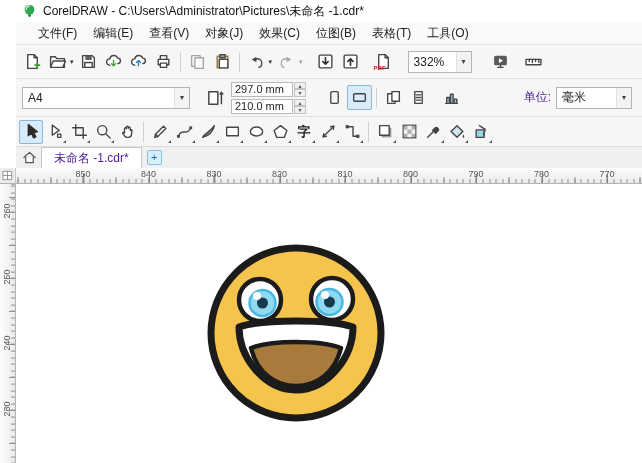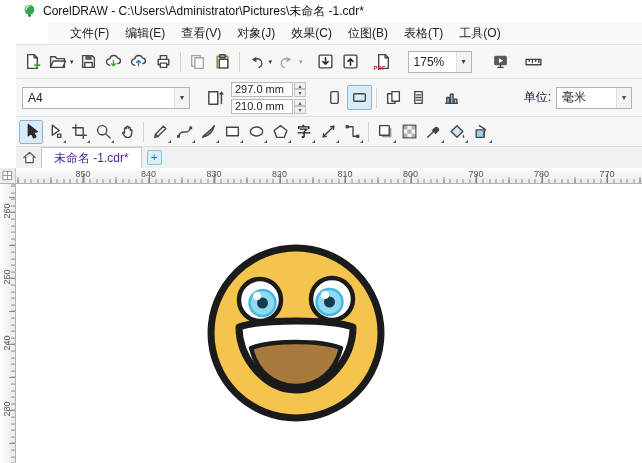--- a/index.html
+++ b/index.html
@@ -1,42 +1,42 @@
 <!DOCTYPE html>
 <html><head>
 <meta charset="utf-8">
 <style>
 *{margin:0;padding:0;box-sizing:border-box;}
 body{font-family:"Liberation Sans","DejaVu Sans",sans-serif;background:#777;}
 #app{position:relative;width:642px;height:463px;background:#fff;overflow:hidden;user-select:none;}
 .row{position:absolute;left:16px;right:0;display:flex;align-items:center;background:#f6f6f6;}
 .titlebar{top:0;height:22px;background:#fff;padding-left:6px;font-size:12px;color:#111;}
 .titlebar .title{margin-left:6px;white-space:nowrap;}
-.menubar{top:22px;height:22px;background:#f9f9f9;padding-left:14px;margin-left:32px;}
+.menubar{top:22px;height:22px;background:#f9f9f9;padding-left:14px;}
 .menu-item{padding:0 8px;font-size:12px;line-height:22px;color:#222;cursor:default;}
 .stdbar{top:44px;height:34px;border-top:1px solid #e4e4e4;padding:0 4px;}
 .propbar{top:78px;height:38px;border-top:1px solid #e0e0e0;padding:0 6px;}
 .toolbox{top:116px;height:30px;border-top:1px solid #e0e0e0;padding:0 3px;}
 .tabbar{top:146px;height:22px;background:#eef0f1;border-top:1px solid #dcdcdc;align-items:flex-end;}
 .tb{position:relative;width:25px;height:25px;display:flex;align-items:center;justify-content:center;border-radius:2px;flex:0 0 auto;}
 .tool{width:24px;height:24px;}
 .sep{width:1px;height:20px;background:#d2d2d2;margin:0 4px;flex:0 0 auto;}
 .drp{font-size:7px;color:#333;margin:0 2px 0 0;flex:0 0 auto;}
 .dis{opacity:.45;}
 .active-tool{background:#d9eaf8;border:1px solid #8ab6dc;}
 .fly::after{content:"";position:absolute;right:1px;bottom:1px;border-left:3px solid transparent;border-top:3px solid transparent;border-bottom:3px solid #555;}
 .ic{stroke:#454545;fill:none;stroke-width:1.3;stroke-linecap:round;stroke-linejoin:round;}
 .combo{height:22px;background:#fff;border:1px solid #b4b4b4;display:flex;align-items:center;font-size:12px;color:#222;padding-left:5px;flex:0 0 auto;}
 .combo .arr{margin-left:auto;width:15px;height:100%;display:flex;align-items:center;justify-content:center;font-size:8px;color:#444;border-left:1px solid #e0e0e0;background:#f3f3f3;}
 .dimfields{display:flex;flex-direction:column;gap:2px;margin:0 4px;}
 .dimrow{display:flex;align-items:center;}
 .dimrow input{width:62px;height:15px;border:1px solid #b9b9b9;font-size:11px;padding:0 3px;color:#222;font-family:inherit;}
 .spinner{display:flex;flex-direction:column;margin-left:1px;}
 .spin-btn{width:12px;height:7.5px;font-size:6px;line-height:7px;text-align:center;color:#555;background:#f0f0f0;border:1px solid #c2c2c2;}
-.lbl{font-size:12px;color:#0f172a;margin:0 5px 0 8px;flex:0 0 auto;}
+.lbl{font-size:12px;color:#4c1d95;margin:0 5px 0 8px;flex:0 0 auto;}
 .pdfwrap{position:relative;}
 .pdf-txt{position:absolute;left:3px;bottom:3px;font-size:6px;font-weight:bold;color:#c2272d;letter-spacing:0;}
 .texttool{font-size:13px;font-weight:bold;color:#222;}
 .tabbar .home{width:20px;height:20px;display:flex;align-items:center;justify-content:center;margin:0 2px 1px 3px;}
 .tab{height:21px;background:#fff;border:1px solid #c7c7c7;border-bottom:none;display:flex;align-items:center;padding:0 12px;font-size:12px;color:#4c1d95;}
 .newtab{width:15px;height:15px;margin:0 0 3px 5px;background:#d9eefb;border:1px solid #8fc0e0;color:#1d6fae;font-size:11px;line-height:13px;text-align:center;border-radius:2px;}
 .corner{position:absolute;left:0;top:168px;width:16px;height:16px;background:#ececec;border-bottom:1px solid #b3b3b3;border-right:1px solid #c6c6c6;display:flex;align-items:center;justify-content:center;}
 .hruler{position:absolute;left:16px;right:0;top:168px;height:16px;background:linear-gradient(#fdfdfd,#eaeaea);border-bottom:1px solid #b3b3b3;overflow:hidden;}
 .hruler::before{content:"";position:absolute;left:0;right:0;bottom:0;height:4px;background:repeating-linear-gradient(to right,#8f8f8f 0 1px,transparent 1px 6.55px);background-position-x:1.5px;}
 .hruler::after{content:"";position:absolute;left:0;right:0;bottom:0;height:6px;background:repeating-linear-gradient(to right,#8f8f8f 0 1px,transparent 1px 32.75px);background-position-x:1.5px;}
@@ -160,21 +160,21 @@
       </svg>
     </div>
     <div class="tb pdfwrap mgap8">
       <svg class="ic" width="17" height="17" viewBox="0 0 16 16">
         <path d="M3.5 1.5 h6 l3 3 v10 h-9 Z" fill="#fff"></path>
           <path d="M9.5 1.5 v3 h3"></path>
       </svg>
       <span class="pdf-txt">PDF</span>
     </div>
     <div class="combo mgap12" style="width:64px;">
-      <span>175%</span>
+      <span>332%</span>
       <span class="arr">▾</span>
     </div>
     <div class="tb mgap16">
       <svg class="ic" width="17" height="17" viewBox="0 0 16 16">
         <rect x="2" y="2.5" width="12" height="9" rx="1.5" fill="#5a5a5a" stroke="none"></rect>
         <path d="M6.5 5 l4 2.2 -4 2.2 Z" fill="#fff" stroke="none"></path>
         <path d="M8 11.5 v2 M5.5 13.5 h5"></path>
       </svg>
     </div>
     <div class="tb mgap8">

